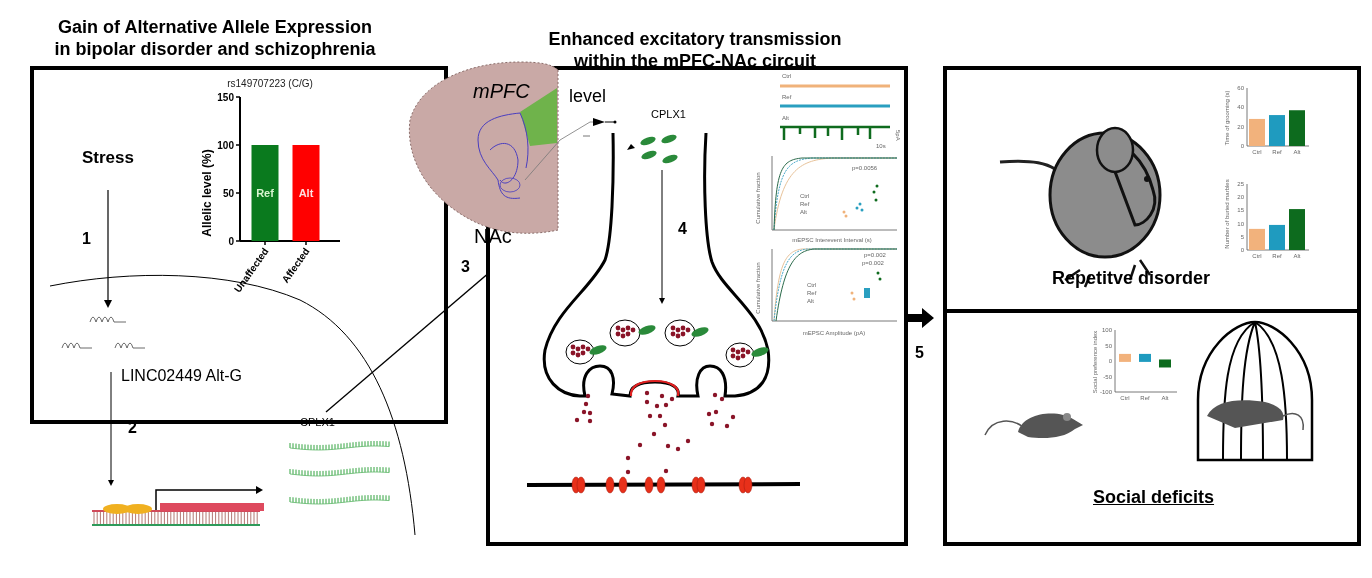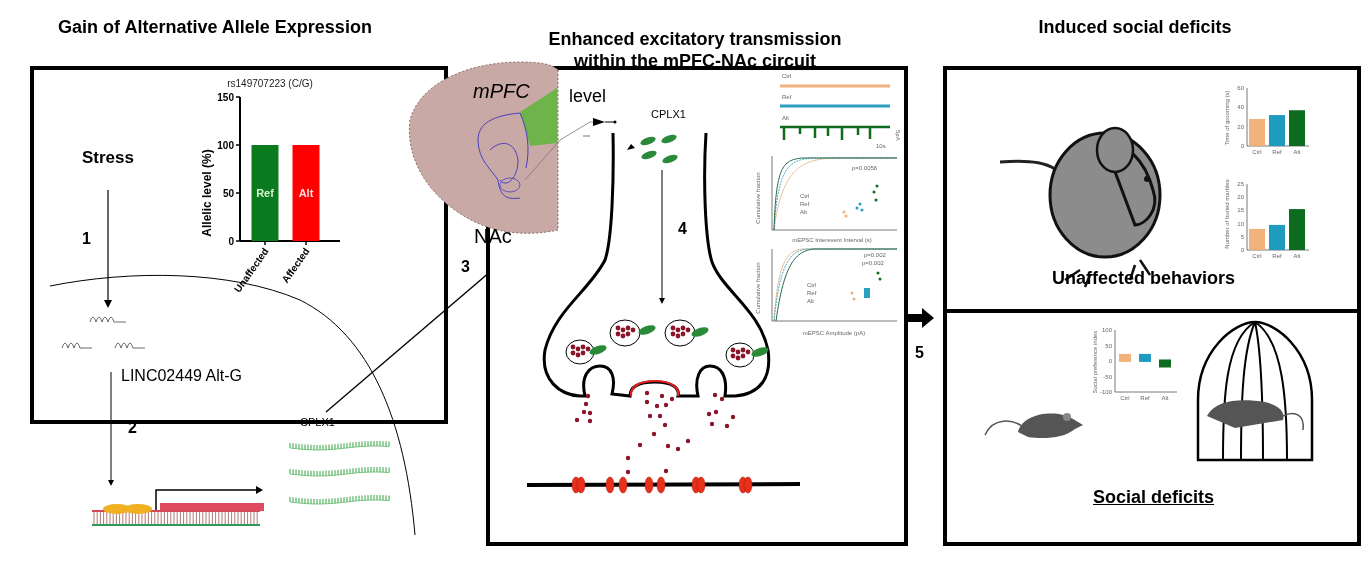--- a/index.html
+++ b/index.html
@@ -11,20 +11,21 @@
   .lbl { position:absolute; white-space:nowrap; }
   .bold { font-weight:bold; }
   svg { position:absolute; overflow:visible; }
   .tiny { font-size:6px; fill:#666; font-family:"Liberation Sans", sans-serif; }
 </style>
 </head>
 <body>
 
 <div class="title" style="left:20px;top:16px;width:390px;">
   <div>Gain of Alternative Allele Expression</div>
+  <div>in bipolar disorder and schizophrenia</div>
 </div>
 <div class="panel" style="left:30px;top:66px;width:418px;height:178px;border-bottom:none;"></div>
 <div class="panel" style="left:30px;top:66px;width:418px;height:180px;border-top:none;top:244px;"></div>
 
 <svg width="450" height="578" style="left:0;top:0;">
 
   <path d="M50 286 C 130 270, 230 270, 300 300 C 370 335, 405 420, 415 535" fill="none" stroke="#000" stroke-width="1"></path>
 
   <line x1="108" y1="190" x2="108" y2="305" stroke="#000" stroke-width="1.2"></line>
   <polygon points="104,300 112,300 108,308" fill="#000"></polygon>
@@ -332,21 +333,20 @@
     </g>
   <text class="tiny" x="82" y="92" text-anchor="middle">mEPSC Amplitude (pA)</text>
 </svg>
 
 <svg width="30" height="20" style="left:906px;top:308px;">
   <polygon points="0,6 16,6 16,0 28,10 16,20 16,14 0,14" fill="#000"></polygon>
 </svg>
 <div class="lbl bold" style="left:915px;top:344px;font-size:16px;">5</div>
 
 <div class="title" style="left:990px;top:16px;width:290px;">
-  <div>Induced social deficits</div>
 </div>
 <div class="panel" style="left:943px;top:66px;width:418px;height:480px;"></div>
 <div class="abs" style="left:943px;top:309px;width:414px;height:4px;background:#000;"></div>
 
 <svg width="240" height="200" style="left:995px;top:100px;">
   <path d="M5 62 C 30 60, 60 60, 70 80 C 75 100, 60 110, 70 120" fill="none" stroke="#222" stroke-width="3"></path>
   <ellipse cx="110" cy="95" rx="55" ry="62" fill="#8c8c8c" stroke="#111" stroke-width="3"></ellipse>
   <path d="M110 45 C 130 40, 150 60, 158 90 C 165 110, 150 125, 140 125 Z" fill="#8c8c8c" stroke="#111" stroke-width="3"></path>
   <ellipse cx="120" cy="50" rx="18" ry="22" fill="#8c8c8c" stroke="#111" stroke-width="2.5"></ellipse>
   <circle cx="152" cy="79" r="3" fill="#111"></circle>
@@ -384,21 +384,21 @@
       <text x="19" y="14" class="tiny" text-anchor="end">25</text>
       <rect x="24" y="56.879999999999995" width="16" height="21.120000000000005" fill="#f2b27c"></rect>
       <text x="32" y="86" class="tiny" text-anchor="middle">Ctrl</text>
       <rect x="44" y="52.92" width="16" height="25.08" fill="#1f9bbf"></rect>
       <text x="52" y="86" class="tiny" text-anchor="middle">Ref</text>
       <rect x="64" y="37.08" width="16" height="40.92" fill="#0d6b1e"></rect>
       <text x="72" y="86" class="tiny" text-anchor="middle">Alt</text>
     </g>
 </svg>
 
-<div class="lbl bold" style="left:1052px;top:268px;font-size:18px;">Unaffected behaviors</div>
+<div class="lbl bold" style="left:1052px;top:268px;font-size:18px;">Repetitve disorder</div>
 
 <svg width="90" height="80" style="left:1093px;top:322px;" id="social-chart">
   <text class="tiny" transform="translate(4,40) rotate(-90)" text-anchor="middle">Social preference index</text>
   <g id="social-marks">
       <line x1="22" y1="8" x2="22" y2="70" stroke="#555" stroke-width="0.8"></line>
       <line x1="22" y1="70" x2="84" y2="70" stroke="#555" stroke-width="0.8"></line>
       <text x="19" y="72" class="tiny" text-anchor="end">-100</text>
       <text x="19" y="56.5" class="tiny" text-anchor="end">-50</text>
       <text x="19" y="41" class="tiny" text-anchor="end">0</text>
       <text x="19" y="25.5" class="tiny" text-anchor="end">50</text>

